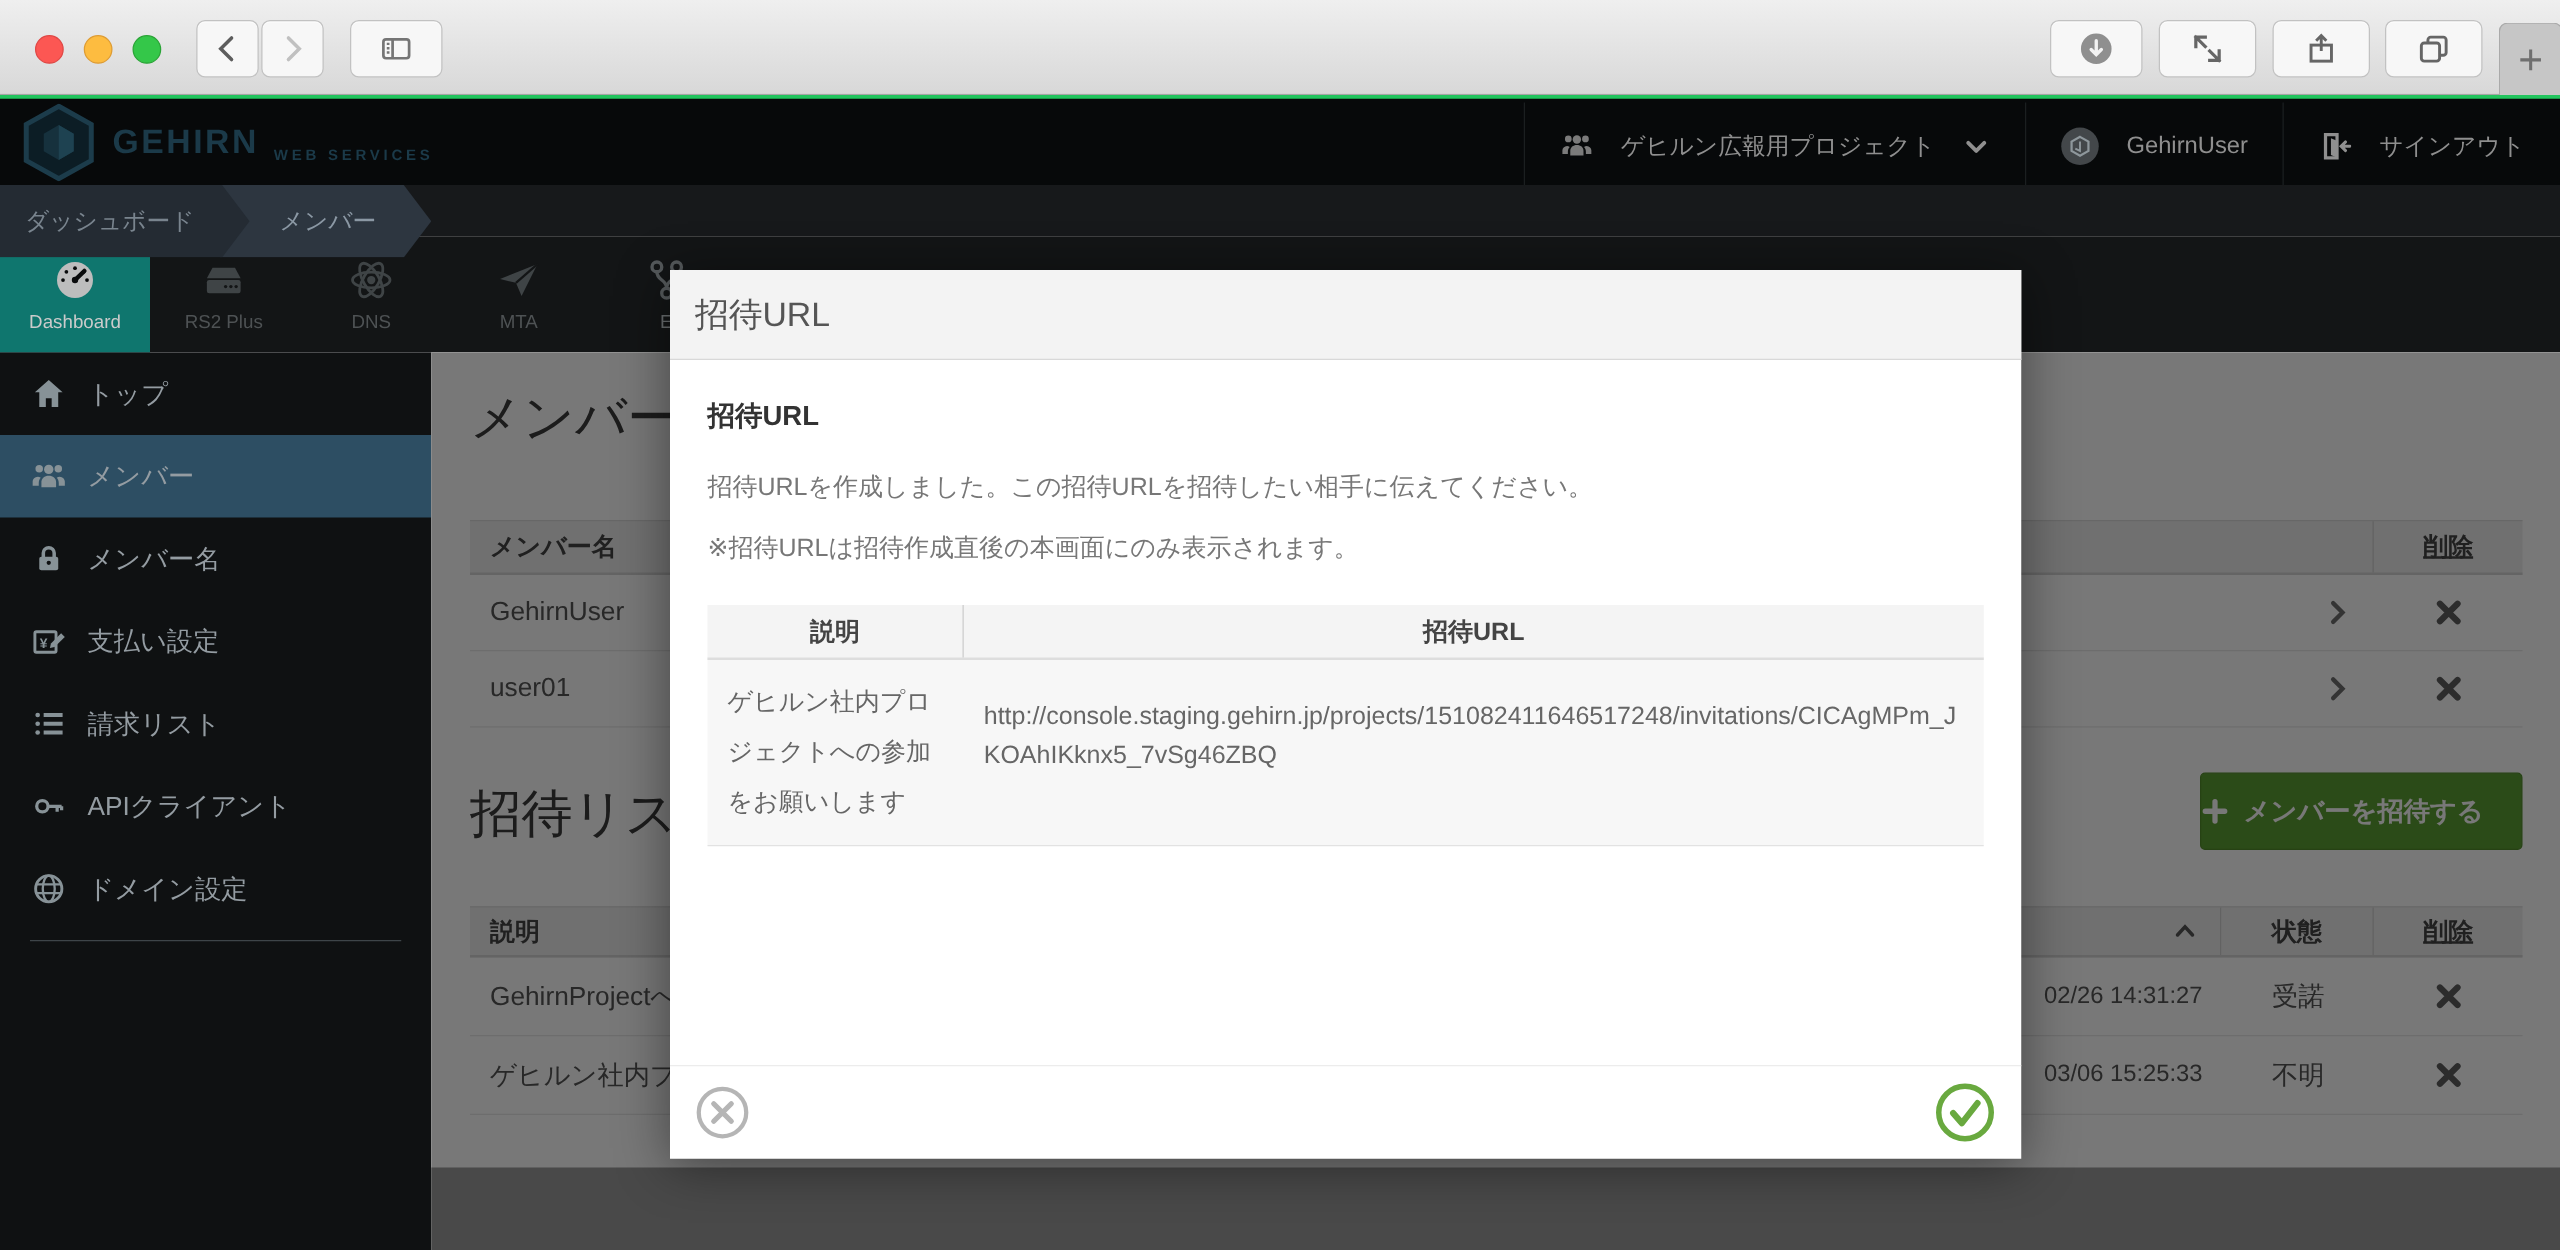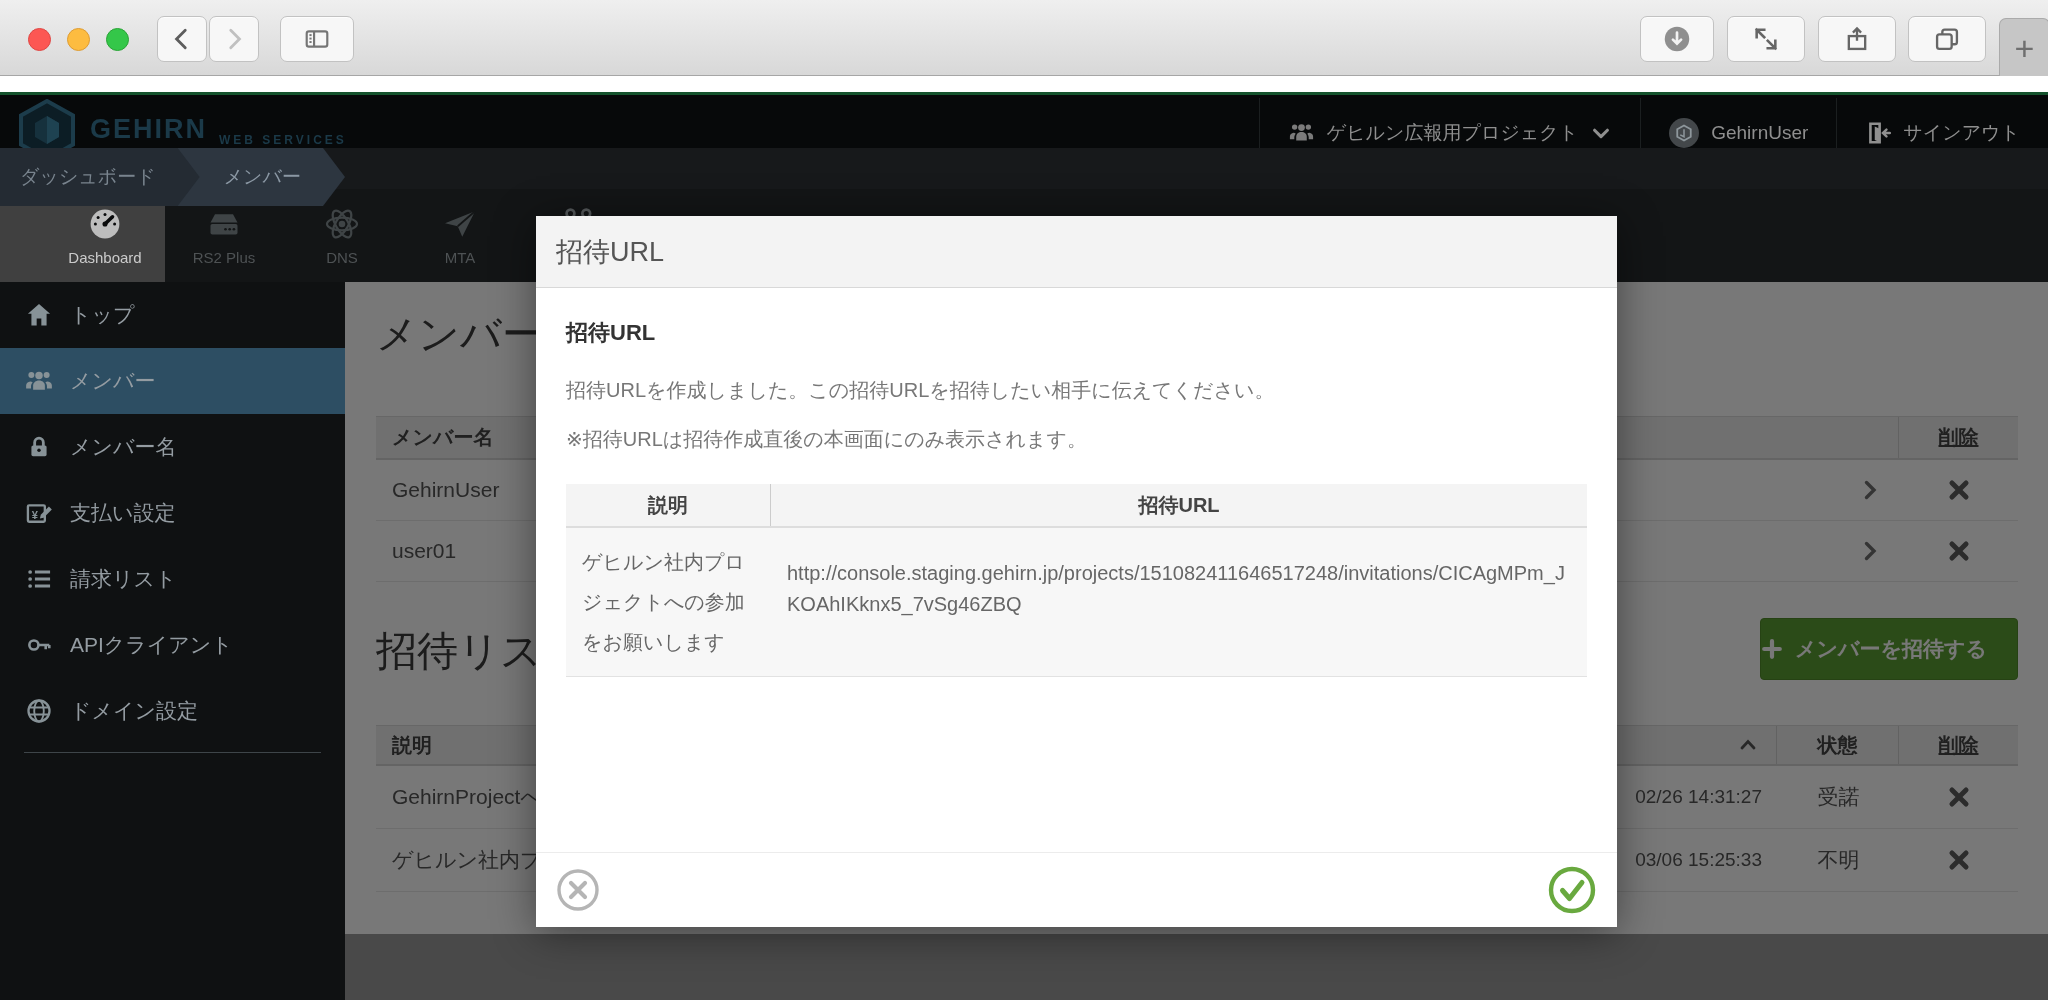--- a/index.html
+++ b/index.html
@@ -15,43 +15,43 @@
   .t-yellow{left:67px;background:#fdbc40;border:1px solid #de9c33;}
   .t-green{left:106px;background:#34c749;border:1px solid #2aa436;}
   .chrome-btn{position:absolute;top:16px;height:44px;background:#f7f7f7;
               border:1px solid #c2c2c2;border-radius:7px;display:flex;
               align-items:center;justify-content:center;box-shadow:inset 0 1px 0 rgba(255,255,255,.7);}
   .tabstrip{position:absolute;top:18px;left:1999px;width:49px;height:57px;
             background:#c6c6c6;border:1px solid #aaa;border-bottom:none;
             border-radius:7px 7px 0 0;display:flex;align-items:center;justify-content:center;}
 
   
-  .appheader{position:absolute;left:0;top:92px;width:2048px;height:72px;background:#07090a;
-             border-top:3px solid #14532d;box-sizing:border-box;display:flex;align-items:center;}
+  .appheader{position:absolute;left:0;top:76px;width:2048px;height:72px;background:#07090a;
+             border-top:3px solid #22c55e;box-sizing:border-box;display:flex;align-items:center;}
   .brand{display:flex;align-items:center;margin-left:18px;}
   .brand-name{color:#1b3a49;font-size:27px;font-weight:bold;letter-spacing:2px;margin-left:14px;}
   .brand-tag{color:#1b3a49;font-size:12px;font-weight:bold;letter-spacing:3px;margin-left:12px;margin-top:20px;}
   .header-right{position:absolute;right:0;top:3px;height:69px;display:flex;}
-  .header-item{display:flex;align-items:center;gap:12px;padding:0 28px;border-left:1px solid #1b1f20;
+  .header-item{display:flex;align-items:center;gap:22px;padding:0 28px;border-left:1px solid #1b1f20;
                color:#8f8f8f;font-size:19px;cursor:default;justify-content:center;}
   .avatar{width:30px;height:30px;border-radius:50%;background:#43474a;display:flex;align-items:center;justify-content:center;}
 
   
   .crumbbar{position:absolute;left:0;top:148px;width:2048px;height:41px;background:#17191b;display:flex;}
   .crumb{height:58px;display:flex;align-items:center;font-size:19px;
          clip-path:polygon(0 0,calc(100% - 22px) 0,100% 50%,calc(100% - 22px) 100%,0 100%);}
   .crumb1{background:#242b33;color:#79848e;padding:0 44px 0 20px;position:relative;z-index:3;}
   .crumb2{background:#2d3640;color:#8b98a4;padding:0 44px 0 48px;margin-left:-24px;position:relative;z-index:2;}
 
   
   .svcbar{position:absolute;left:0;top:189px;width:2048px;height:93px;background:#131516;display:flex;}
   .svc{width:118px;height:93px;display:flex;flex-direction:column;align-items:center;justify-content:center;
        gap:7px;color:#4e5254;font-size:15px;}
   .svc .ic{color:#3f4446;}
-  .svc.active{background:#404040;color:#cbcbcb;width:120px;padding-left:45px;}
+  .svc.active{background:#0f766e;color:#cbcbcb;width:120px;}
   .svc.active .ic{color:#bdbdbd;}
 
   
   .sidebar{position:absolute;left:0;top:282px;width:345px;height:718px;background:#0f1112;}
   .side-item{height:66px;display:flex;align-items:center;color:#949ca2;font-size:21px;}
   .side-item .ic{width:30px;margin-left:24px;margin-right:16px;color:#879297;display:flex;justify-content:center;}
   .side-item.active{background:#2d4e63;}
   .side-divider{border:none;border-top:1px solid #3e4549;margin:8px 24px 0 24px;}
 
   

